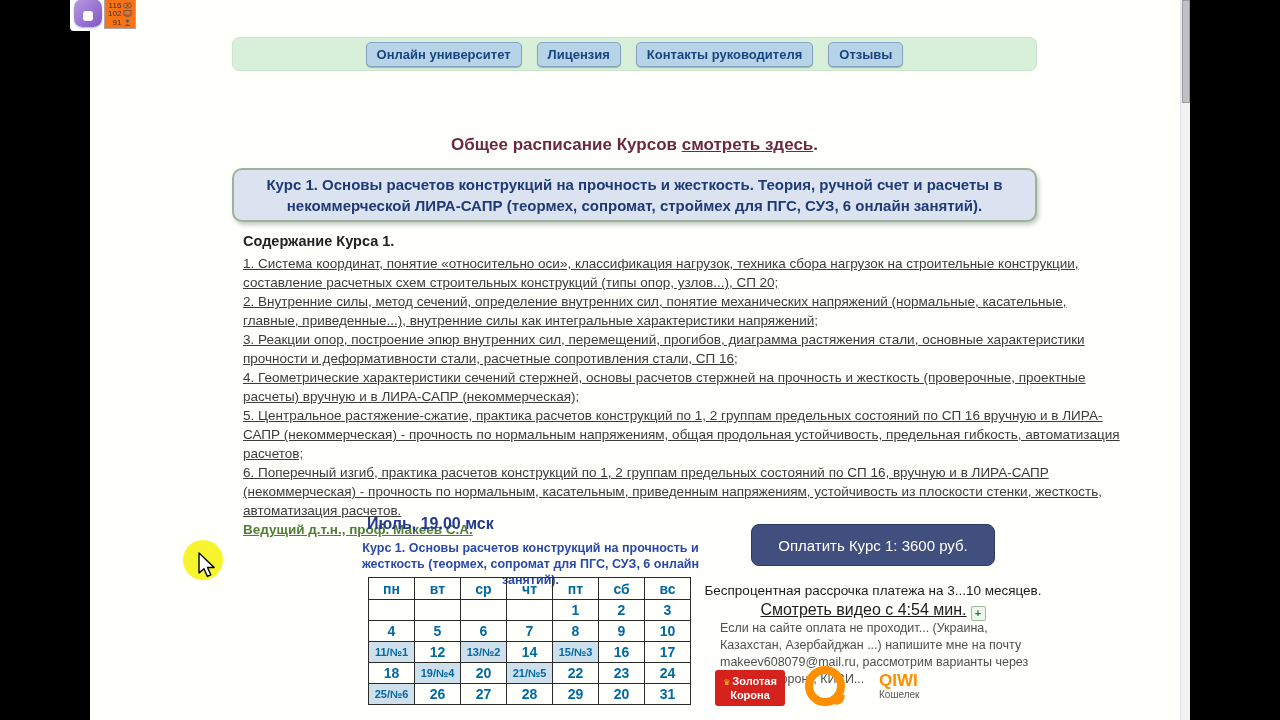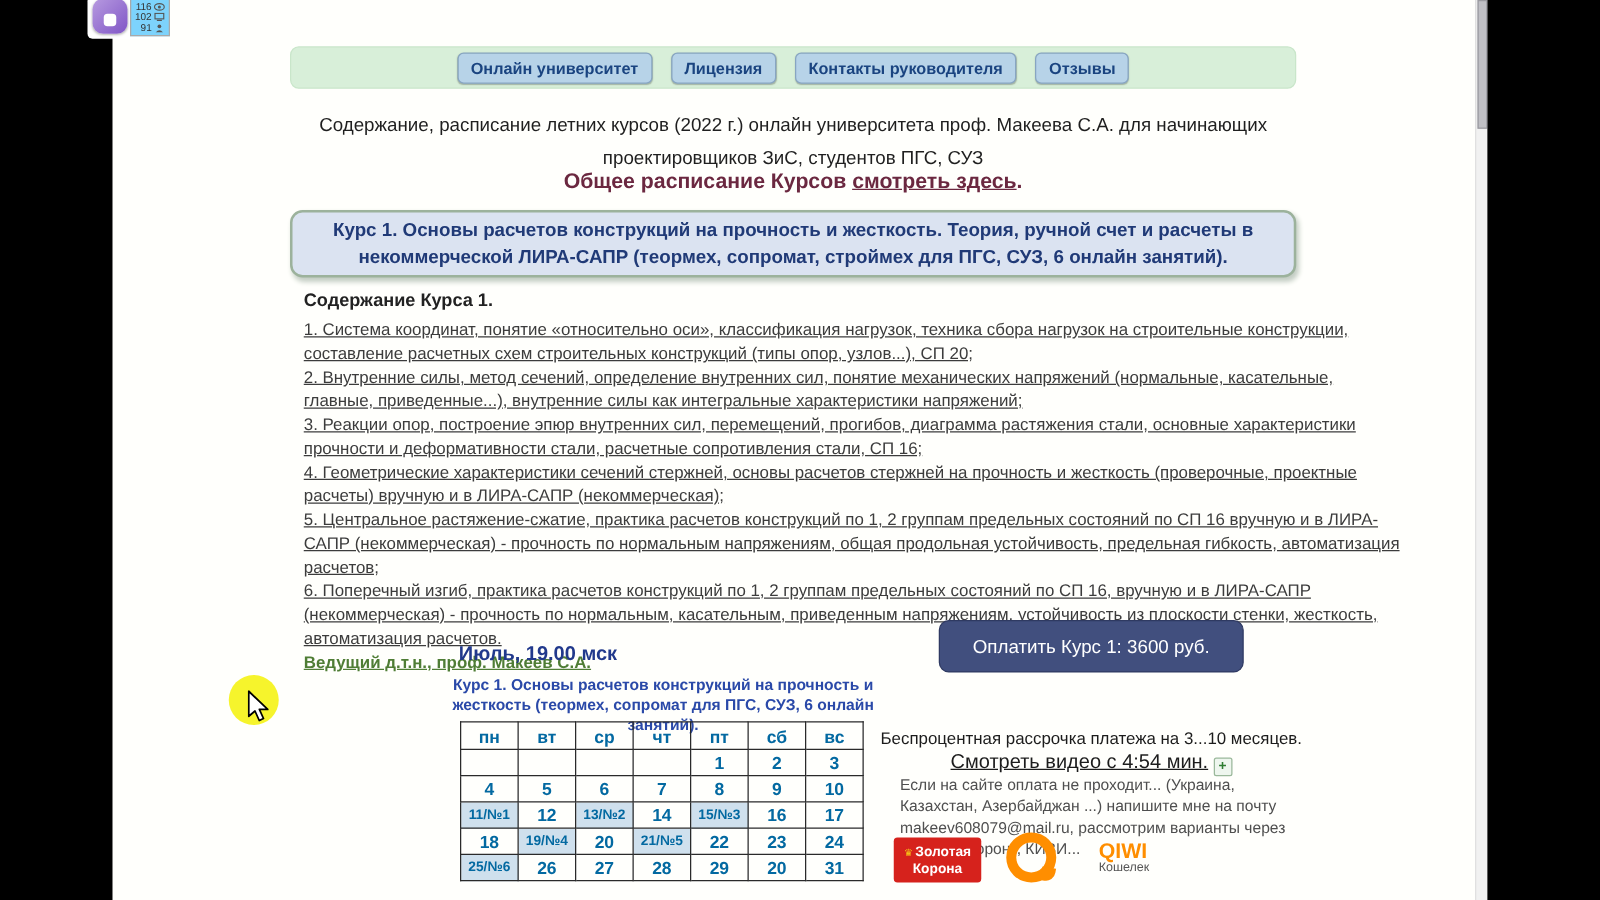--- a/index.html
+++ b/index.html
@@ -40,21 +40,21 @@
   .cal-subtitle{position:absolute;left:268px;top:540px;width:345px;text-align:center;
                 font-size:12.5px;font-weight:bold;color:#2a49a8;line-height:16px;}
   table.calendar{position:absolute;left:278px;top:577px;border-collapse:collapse;}
   table.calendar th,table.calendar td{border:1px solid #2a2a2a;width:46px;box-sizing:border-box;
                 text-align:center;color:#0369a1;font-weight:bold;}
   table.calendar th{height:22px;font-size:14px;}
   table.calendar td{height:21px;font-size:14px;}
   table.calendar td.session{background:#cfe0ed;font-size:11px;}
 
   
-  .pay-button{position:absolute;left:661px;top:496px;width:242px;height:40px;background:#414f7e;
+  .pay-button{position:absolute;left:661px;top:524px;width:242px;height:40px;background:#414f7e;
               border:1px solid #2f3a62;border-radius:8px;color:#ffffff;font-size:15px;
               display:flex;align-items:center;justify-content:center;cursor:pointer;}
   .installment{position:absolute;left:613px;top:583px;width:340px;text-align:center;
                font-size:13.5px;color:#1c1c1c;}
   .video-line{position:absolute;left:613px;top:601px;width:340px;text-align:center;
               font-size:16px;color:#1c1c1c;}
   .video-line .lnk{text-decoration:underline;cursor:pointer;}
   .plus-icon{display:inline-block;width:13px;height:13px;border:1px solid #9ab89a;background:#eef6ee;
              color:#2e7d32;font-size:11px;line-height:12px;text-align:center;vertical-align:-2px;
              margin-left:4px;border-radius:2px;}
@@ -83,21 +83,21 @@
              border:1px solid #9a9aa0;box-sizing:border-box;}
 
   
   .viewer-widget{position:absolute;left:70px;top:-3px;display:flex;align-items:flex-start;
              background:#ffffff;padding:2px 0 2px 4px;border-radius:4px;}
   .widget-logo{width:28px;height:28px;border-radius:30%;
              background:linear-gradient(135deg,#b79ae0,#8056c6);position:relative;
              box-shadow:0 1px 2px rgba(0,0,0,.3);}
   .widget-logo::after{content:"";position:absolute;left:9px;top:12px;width:10px;height:10px;
              background:#fff;border-radius:3px;}
-  .stats-box{background:#7dd3fc;border:1px solid #a9a9a9;margin-left:2px;padding:1px 3px;
+  .stats-box{background:#f97316;border:1px solid #a9a9a9;margin-left:2px;padding:1px 3px;
              display:flex;flex-direction:column;gap:0;}
   .stat-row{display:flex;align-items:center;justify-content:flex-end;gap:2px;height:8.5px;
              font-size:8px;color:#333;}
   .stat-row svg{display:block;}
 
   
   .cursor-wrap{position:absolute;left:183px;top:540px;width:46px;height:46px;pointer-events:none;}
   .cursor-dot{position:absolute;left:0;top:0;width:40px;height:40px;border-radius:50%;
               background:#f6f321;opacity:.95;}
   .cursor-arrow{position:absolute;left:15px;top:12px;}
@@ -108,21 +108,20 @@
 
 <div class="white-panel">
 
   <div class="navbar">
     <div class="navbtn">Онлайн университет</div>
     <div class="navbtn">Лицензия</div>
     <div class="navbtn">Контакты руководителя</div>
     <div class="navbtn">Отзывы</div>
   </div>
 
-  <div class="page-title">Содержание, расписание летних курсов (2022 г.) онлайн университета проф. Макеева С.А. для начинающих проектировщиков ЗиС, студентов ПГС, СУЗ</div>
 
   <div class="schedule-line">
     <span>Общее расписание Курсов </span><span class="lnk">смотреть здесь</span><span>.</span>
   </div>
 
   <div class="banner">
     <span>Курс 1. Основы расчетов конструкций на прочность и жесткость. Теория, ручной счет и расчеты в некоммерческой ЛИРА-САПР (теормех, сопромат, строймех для ПГС, СУЗ, 6 онлайн занятий).</span>
   </div>
 
   <div class="contents">

